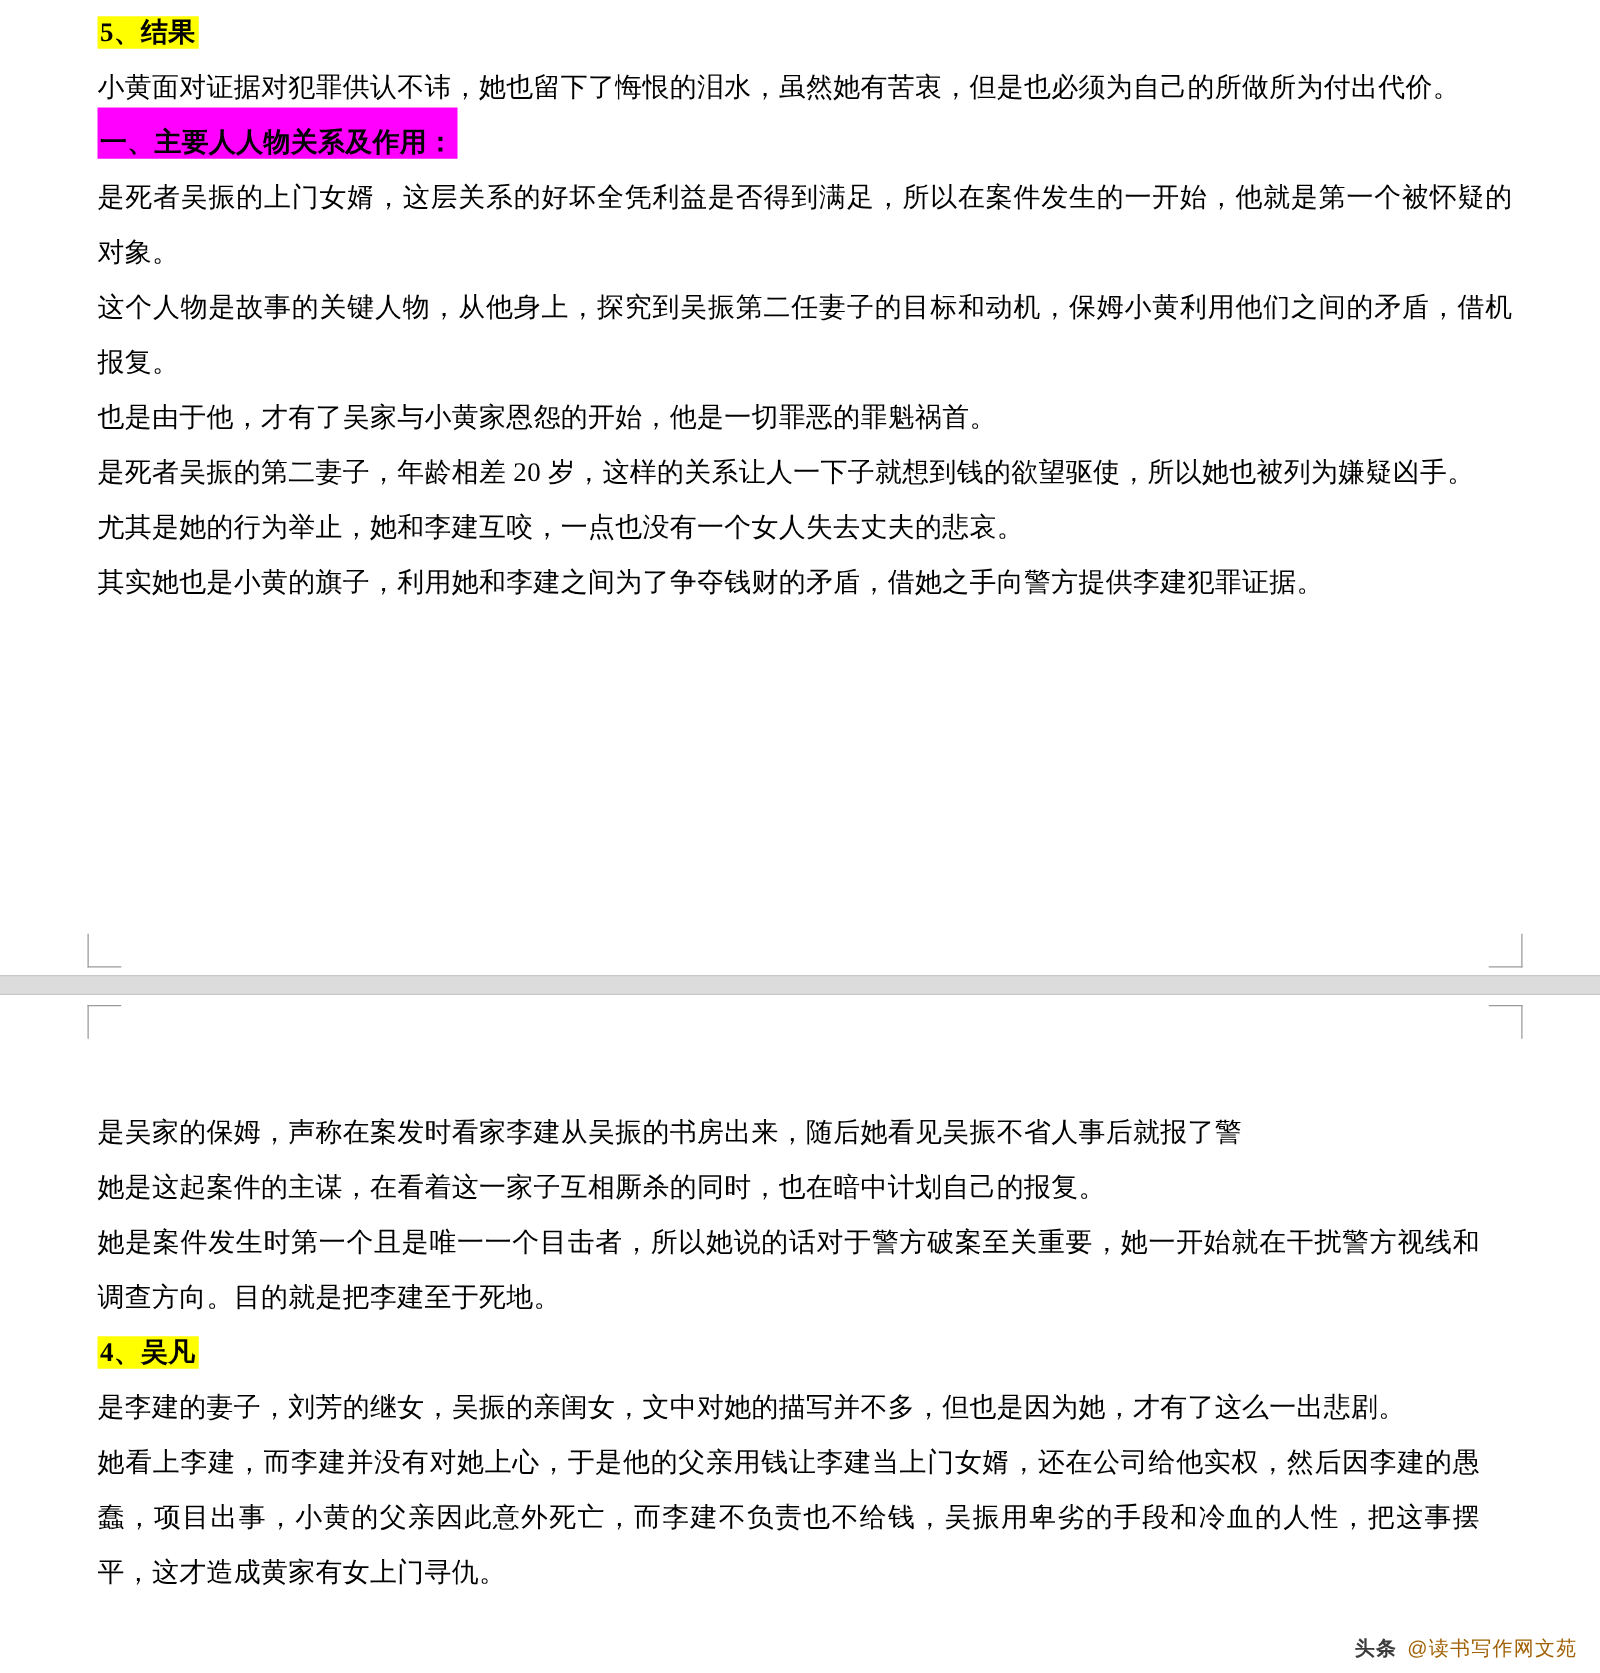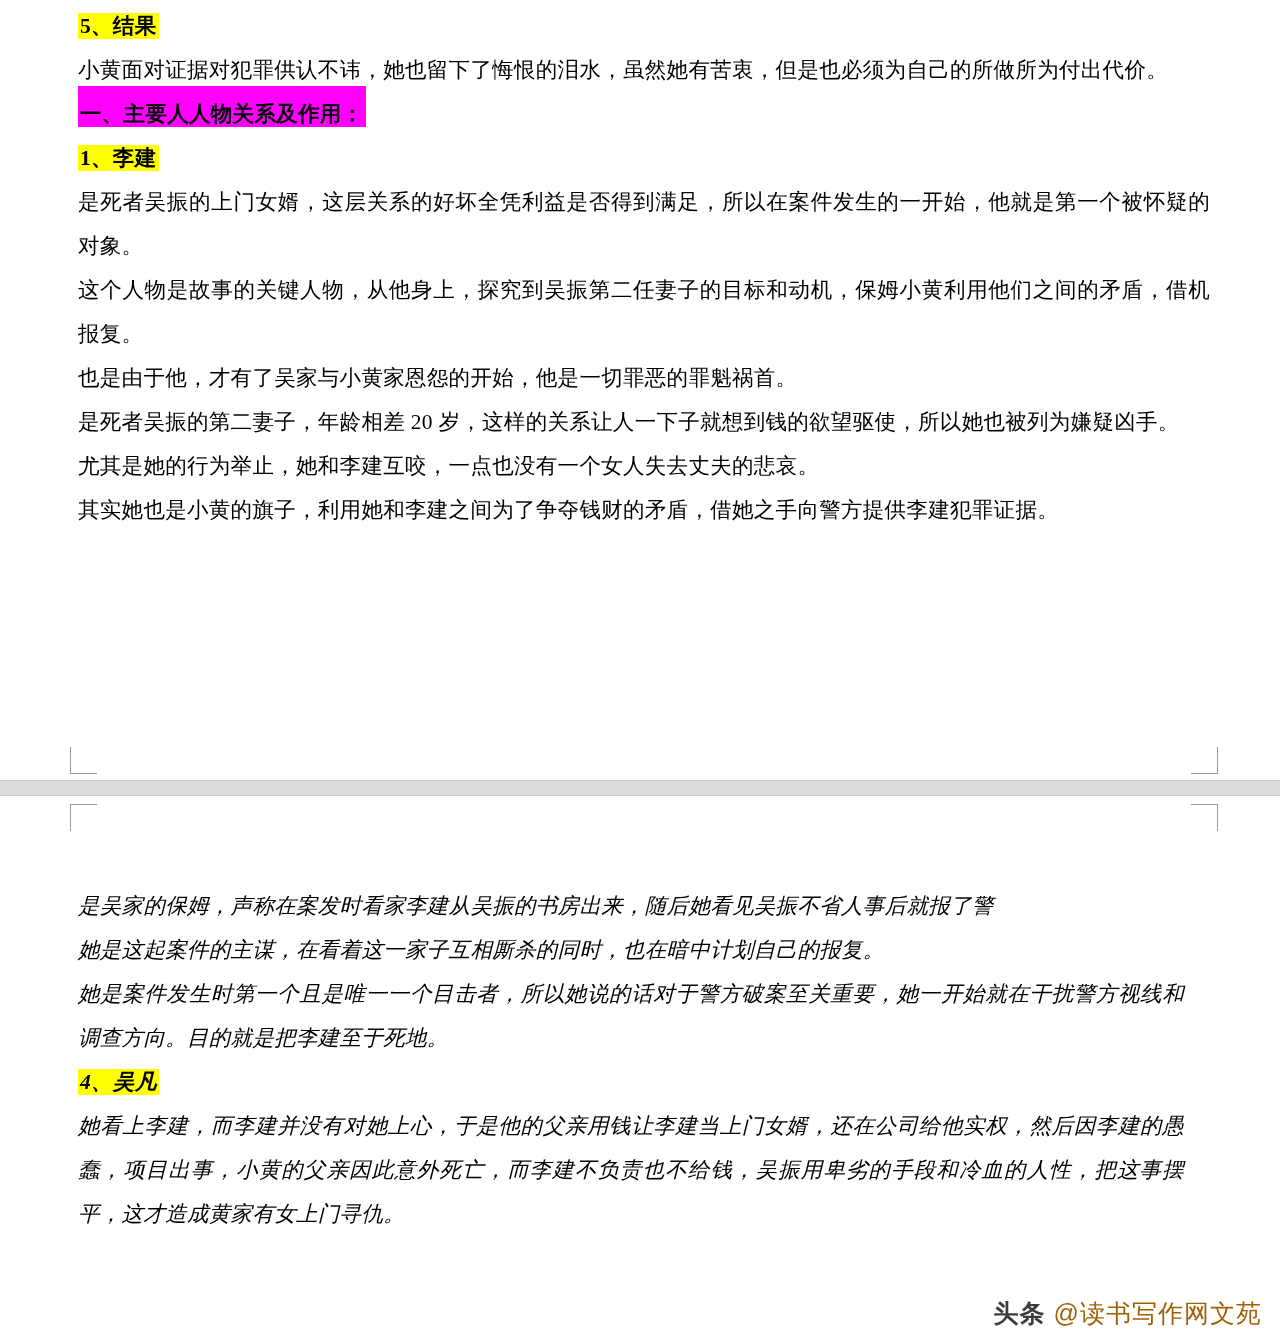--- a/index.html
+++ b/index.html
@@ -26,21 +26,20 @@
   }
   .page-gap {
     height: 14px;
     background: #dcdcdc;
     border-top: 1px solid #c8c8c8;
     border-bottom: 1px solid #c8c8c8;
   }
   .page-two {
     padding: 0 96px 0 78px;
     height: 540px;
-    font-style: italic;
   }
   p {
     margin: 0 0 0 0;
     font-size: 21.5px;
     line-height: 44px;
     letter-spacing: 0.3px;
     text-align: justify;
     white-space: normal;
   }
   .para {
@@ -79,21 +78,21 @@
   .p2-tr { right: 62px; top: 8px; }
 
   .watermark {
     position: absolute;
     right: 18px;
     bottom: 8px;
     display: flex;
     align-items: flex-start;
     gap: 8px;
     font-family: "Liberation Sans", sans-serif;
-    font-size: 25px;
+    font-size: 16px;
     color: #4a4a4a;
     letter-spacing: 1px;
   }
   .watermark .wm-brand {
     font-weight: bold;
     color: #3c3c3c;
   }
   .watermark .wm-user {
     color: #a16207;
   }
@@ -102,21 +101,20 @@
 <body>
 
 <div class="page page-one">
 
   <p class="heading-line"><span class="hl-yellow">5、结果</span></p>
 
   <p class="para">小黄面对证据对犯罪供认不讳，她也留下了悔恨的泪水，虽然她有苦衷，但是也必须为自己的所做所为付出代价。</p>
 
   <p class="heading-line"><span class="hl-magenta">一、主要人人物关系及作用：</span></p>
 
-  <p class="heading-line"><span class="hl-yellow">1、李建</span></p>
 
   <p class="para">是死者吴振的上门女婿，这层关系的好坏全凭利益是否得到满足，所以在案件发生的一开始，他就是第一个被怀疑的对象。</p>
 
   <p class="para">这个人物是故事的关键人物，从他身上，探究到吴振第二任妻子的目标和动机，保姆小黄利用他们之间的矛盾，借机报复。</p>
 
   <p class="para">也是由于他，才有了吴家与小黄家恩怨的开始，他是一切罪恶的罪魁祸首。</p>
 
 
   <p class="para">是死者吴振的第二妻子，年龄相差 20 岁，这样的关系让人一下子就想到钱的欲望驱使，所以她也被列为嫌疑凶手。</p>
 
@@ -138,20 +136,21 @@
   <div style="height:88px"></div>
 
   <p class="para">是吴家的保姆，声称在案发时看家李建从吴振的书房出来，随后她看见吴振不省人事后就报了警</p>
 
   <p class="para">她是这起案件的主谋，在看着这一家子互相厮杀的同时，也在暗中计划自己的报复。</p>
 
   <p class="para">她是案件发生时第一个且是唯一一个目击者，所以她说的话对于警方破案至关重要，她一开始就在干扰警方视线和调查方向。目的就是把李建至于死地。</p>
 
   <p class="heading-line"><span class="hl-yellow">4、吴凡</span></p>
 
+  <p class="para">是李建的妻子，刘芳的继女，吴振的亲闺女，文中对她的描写并不多，但也是因为她，才有了这么一出悲剧。</p>
 
   <p class="para">她看上李建，而李建并没有对她上心，于是他的父亲用钱让李建当上门女婿，还在公司给他实权，然后因李建的愚蠢，项目出事，小黄的父亲因此意外死亡，而李建不负责也不给钱，吴振用卑劣的手段和冷血的人性，把这事摆平，这才造成黄家有女上门寻仇。</p>
 </div>
 
 <div class="watermark">
   <span class="wm-brand">头条</span>
   <span class="wm-user">@读书写作网文苑</span>
 </div>
 
 </body></html>

